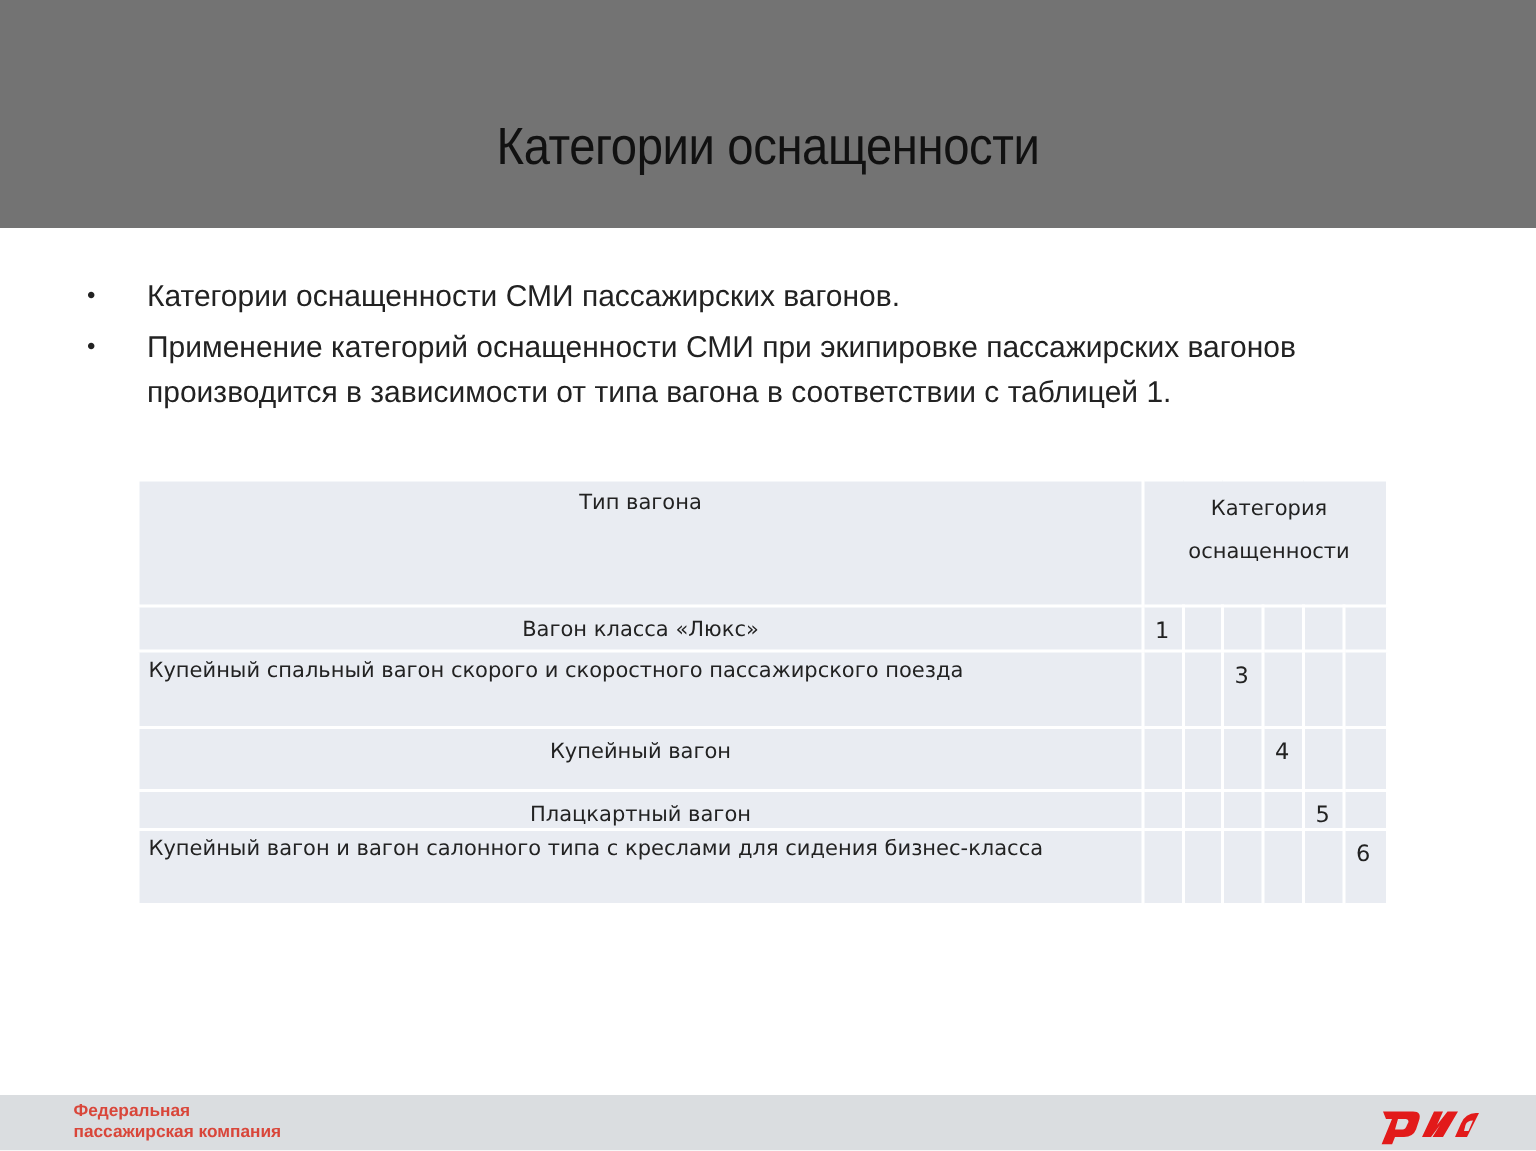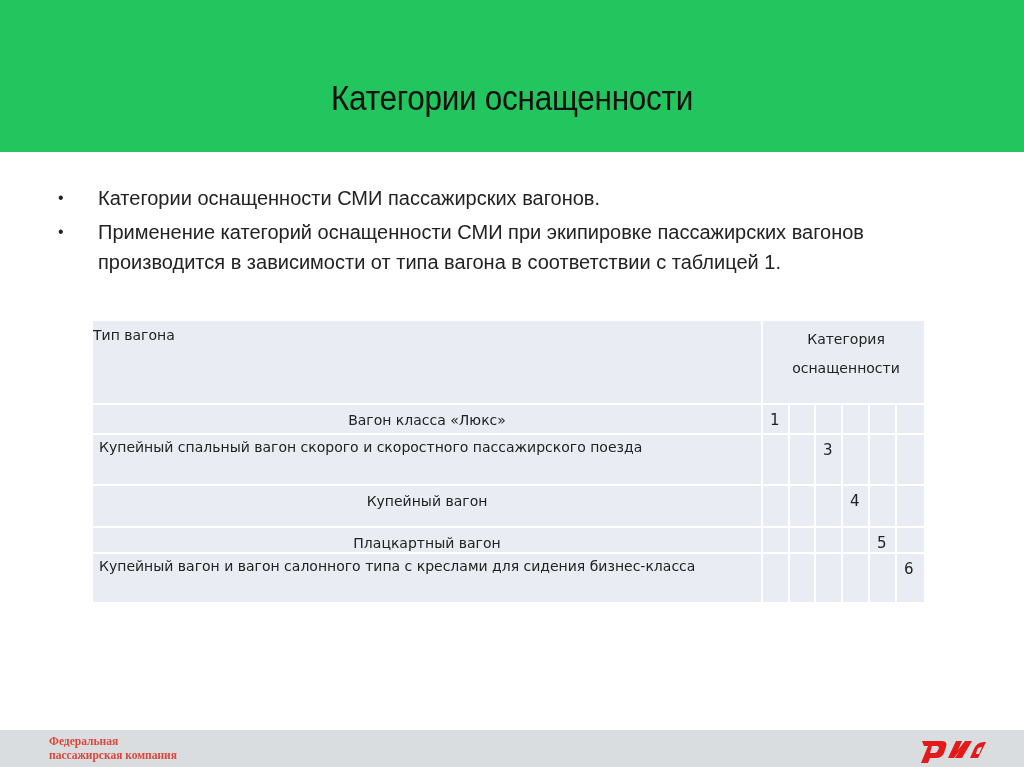--- a/index.html
+++ b/index.html
@@ -1,21 +1,21 @@
 <!DOCTYPE html>
 <html><head>
   <meta charset="utf-8">
   <style>
     * { margin: 0; padding: 0; box-sizing: border-box; }
     html, body { width: 1024px; height: 767px; background: #ffffff; overflow: hidden; }
     body { position: relative; font-family: "Liberation Sans", sans-serif; color: #111; }
 
     .title-band {
       position: absolute; left: 0; top: 0; width: 1024px; height: 152px;
-      background: #22c55e;
+      background: #737373;
     }
     .title-band .title {
       position: absolute; left: 0; right: 0; top: 78px;
       text-align: center; font-size: 35px; color: #111;
       letter-spacing: -0.3px; transform: scaleX(0.9);
     }
 
     .bullets { position: absolute; left: 56px; top: 183px; width: 900px; }
     .bullet { display: flex; font-size: 20px; line-height: 30px; color: #222; margin-bottom: 0px; }
     .bullet .dot { width: 42px; flex: none; font-size: 16px; padding-left: 2px; }
@@ -24,33 +24,33 @@
 
     table.cat {
       position: absolute; left: 91px; top: 319px;
       border-collapse: collapse; table-layout: fixed;
       font-family: "DejaVu Sans", sans-serif; font-size: 14px; color: #222;
     }
     table.cat td, table.cat th {
       background: #e9ecf2; border: 2px solid #ffffff;
       vertical-align: top; font-weight: normal;
     }
-    table.cat th.type-h { text-align: left; padding-top: 6px; height: 84px; }
+    table.cat th.type-h { text-align: center; padding-top: 6px; height: 84px; }
     table.cat th.cat-h { text-align: center; padding: 4px 0 0 5px; line-height: 29px; }
     table.cat td.type { padding: 4px 6px 0 6px; line-height: 16px; }
     table.cat td.type.single { padding-top: 7px; text-align: center; }
     table.cat td.num { text-align: left; padding: 6px 0 0 7px; font-size: 15px; }
 
     .footer {
       position: absolute; left: 0; top: 730px; width: 1024px; height: 37px;
       background: #dadde0;
     }
     .footer .company {
       position: absolute; left: 49px; top: 4px;
-      font-family: Liberation Serif, serif; font-size: 11.5px; line-height: 14px;
+      font-family: Liberation Sans, sans-serif; font-size: 11.5px; line-height: 14px;
       color: #d9463a; font-weight: bold;
     }
     .footer .logo { position: absolute; left: 918px; top: 3px; }
   </style>
 </head>
 <body>
 
 <div class="title-band">
   <div class="title">Категории оснащенности</div>
 </div>

